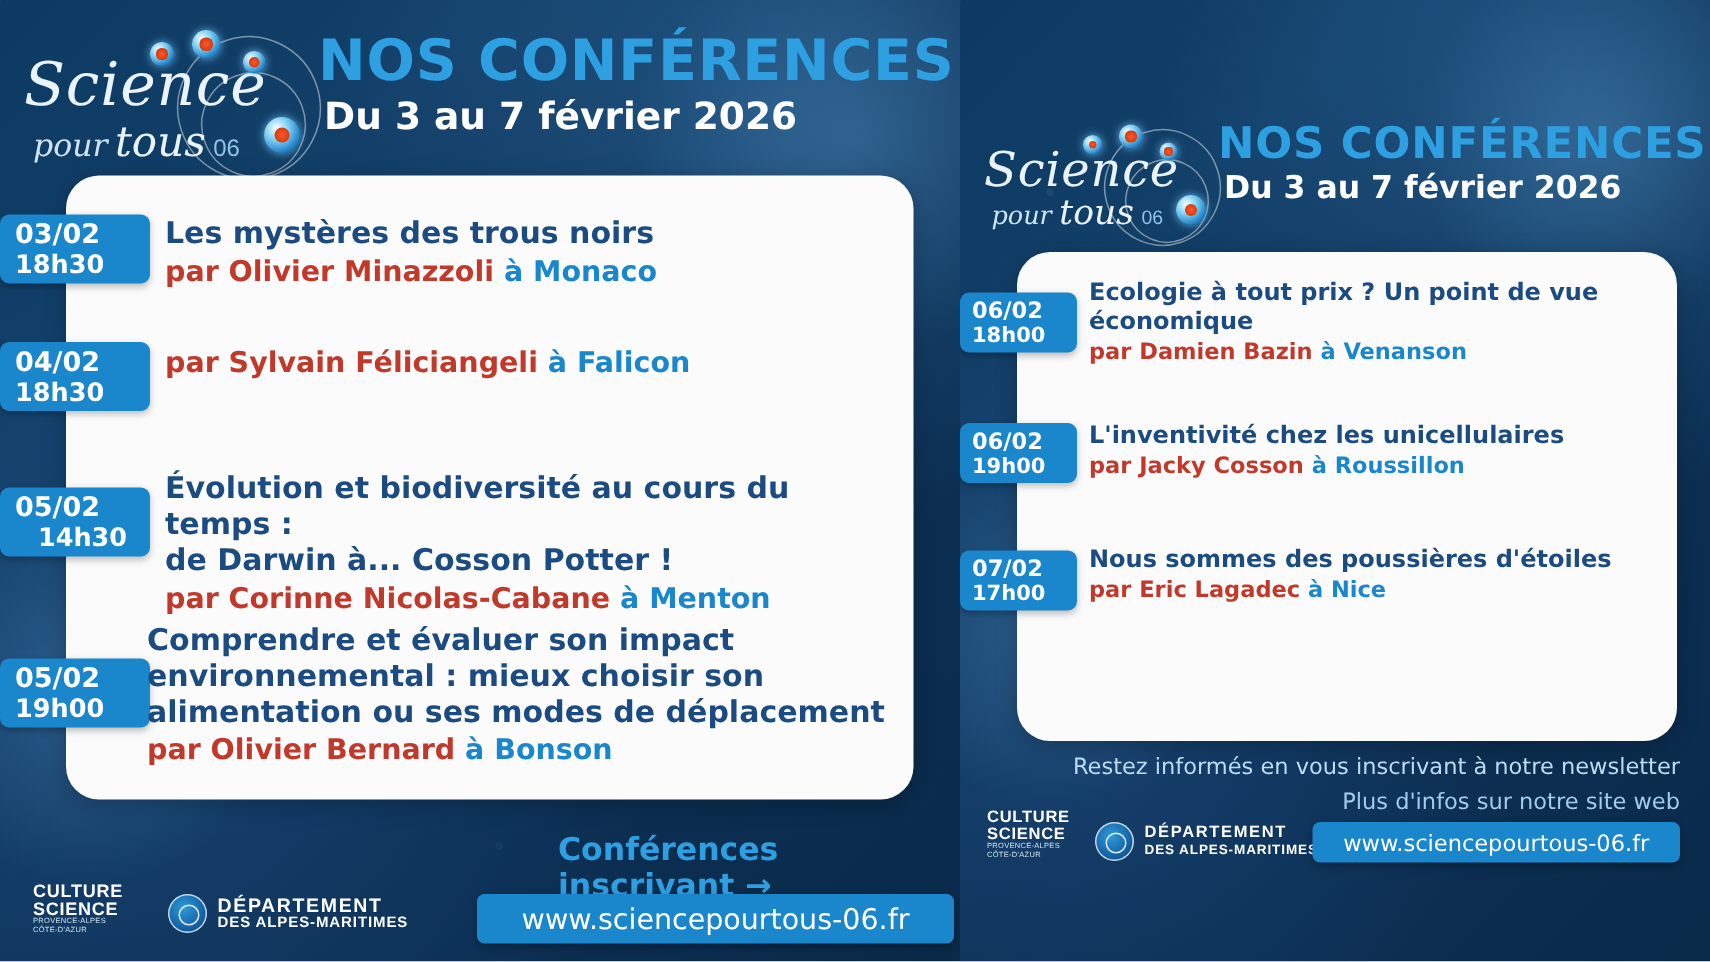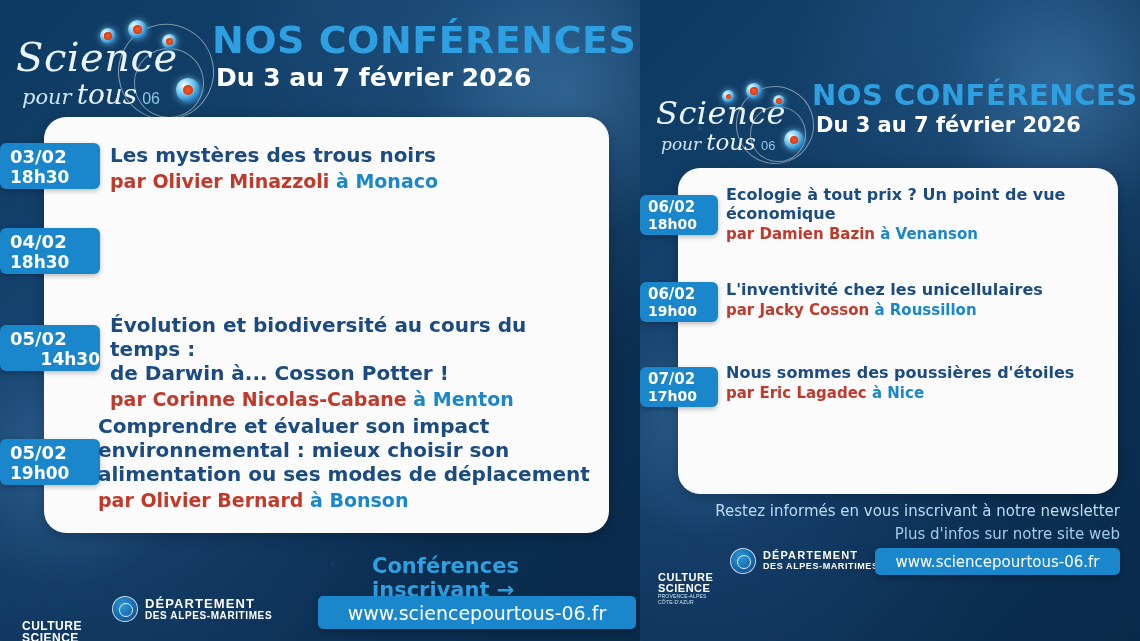--- a/index.html
+++ b/index.html
@@ -151,21 +151,21 @@
     box-shadow: 0 2px 6px rgba(0,0,0,0.3);
   }
 
   
   .culture {
     position: absolute;
     color: #ffffff;
     font-family: "Liberation Sans", sans-serif;
     line-height: 1.02;
   }
-  .culture .c1 { font-weight: bold; letter-spacing: .5px; margin-top: 32px; }
+  .culture .c1 { font-weight: bold; letter-spacing: .5px; }
   .culture .c2 { font-weight: bold; letter-spacing: .5px; }
   .culture .c3 { font-size: 5px; letter-spacing: .2px; color: #cfe4f4; }
   .culture .c4 { font-size: 5px; letter-spacing: .2px; color: #cfe4f4; }
 
   .dept { position: absolute; display: flex; align-items: center; gap: 7px; }
   .dept .seal {
     width: 26px; height: 26px; border-radius: 50%;
     background: radial-gradient(circle at 40% 35%, #2f9ad8 0%, #1565a8 60%, #0d3f72 100%);
     border: 1.5px solid rgba(255,255,255,0.75);
     position: relative;
@@ -223,25 +223,29 @@
           <span class="who">par Olivier Minazzoli</span>
           <span class="where">à Monaco</span>
         </div>
       </div>
 
       <div class="datebox" style="left:0px; top:228px; width:100px; height:46px; padding-left:10px;">
         <span class="d" style="font-size:18px; text-align:left;">04/02</span>
         <span class="h" style="font-size:17px; text-align:left;">18h30</span>
       </div>
       <div class="evtext" style="position:absolute; left:110px; top:228px; width:480px;">
+        <div class="evby" style="font-size:19px; margin-top:3px;">
+          <span class="who">par Sylvain Féliciangeli</span>
+          <span class="where">à Falicon</span>
+        </div>
       </div>
 
       <div class="datebox" style="left:0px; top:325px; width:100px; height:46px; padding-left:10px;">
         <span class="d" style="font-size:18px; text-align:left;">05/02</span>
-        <span class="h" style="font-size:17px; text-align:right;">14h30</span>
+        <span class="h" style="font-size:17px; text-align:center;">14h30</span>
       </div>
       <div class="evtext" style="position:absolute; left:110px; top:313px; width:490px;">
         <div class="evtitle" style="font-size:20px; line-height:1.2;">Évolution et biodiversité au cours du temps :</div>
         <div class="evtitle" style="font-size:20px; line-height:1.2;">de Darwin à... Cosson Potter !</div>
         <div class="evby" style="font-size:19px; margin-top:3px;">
           <span class="who">par Corinne Nicolas-Cabane</span>
           <span class="where">à Menton</span>
         </div>
       </div>
 

